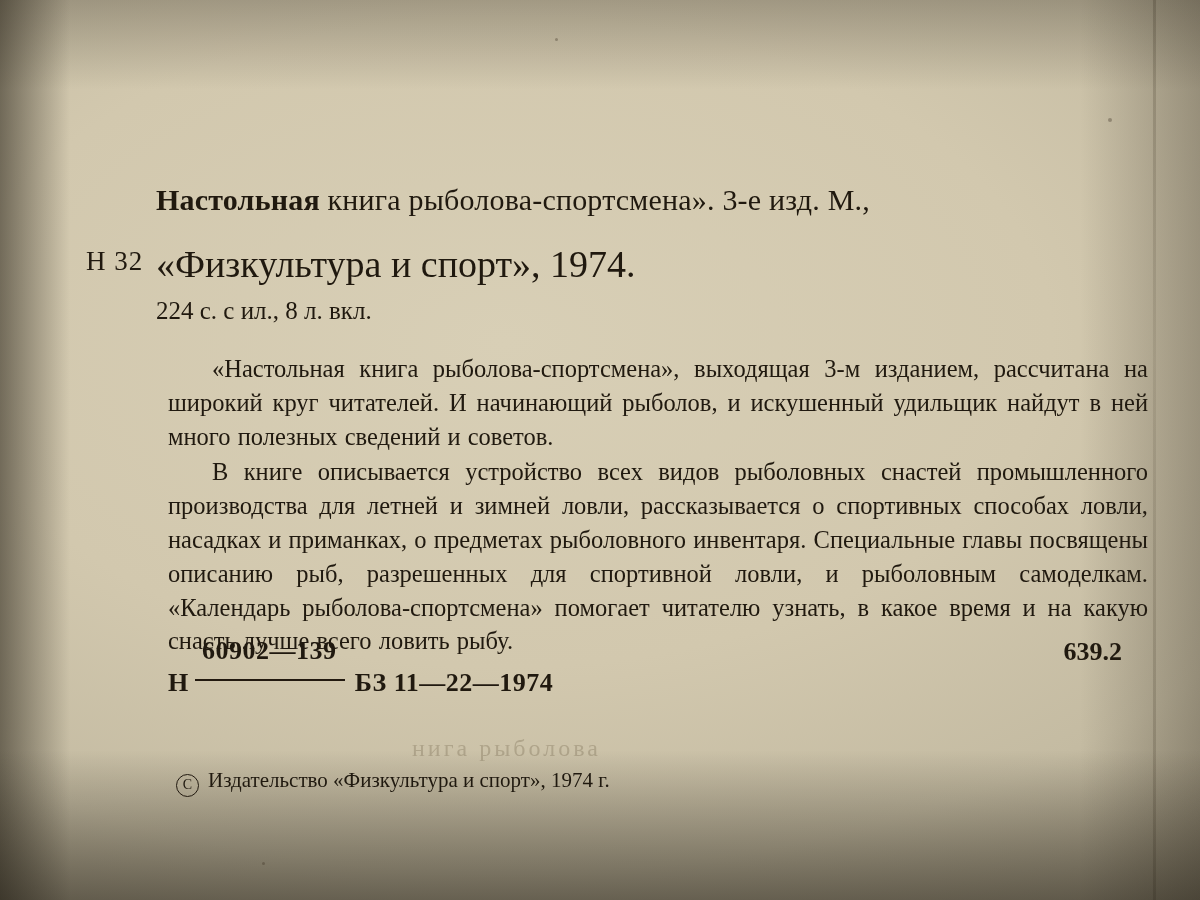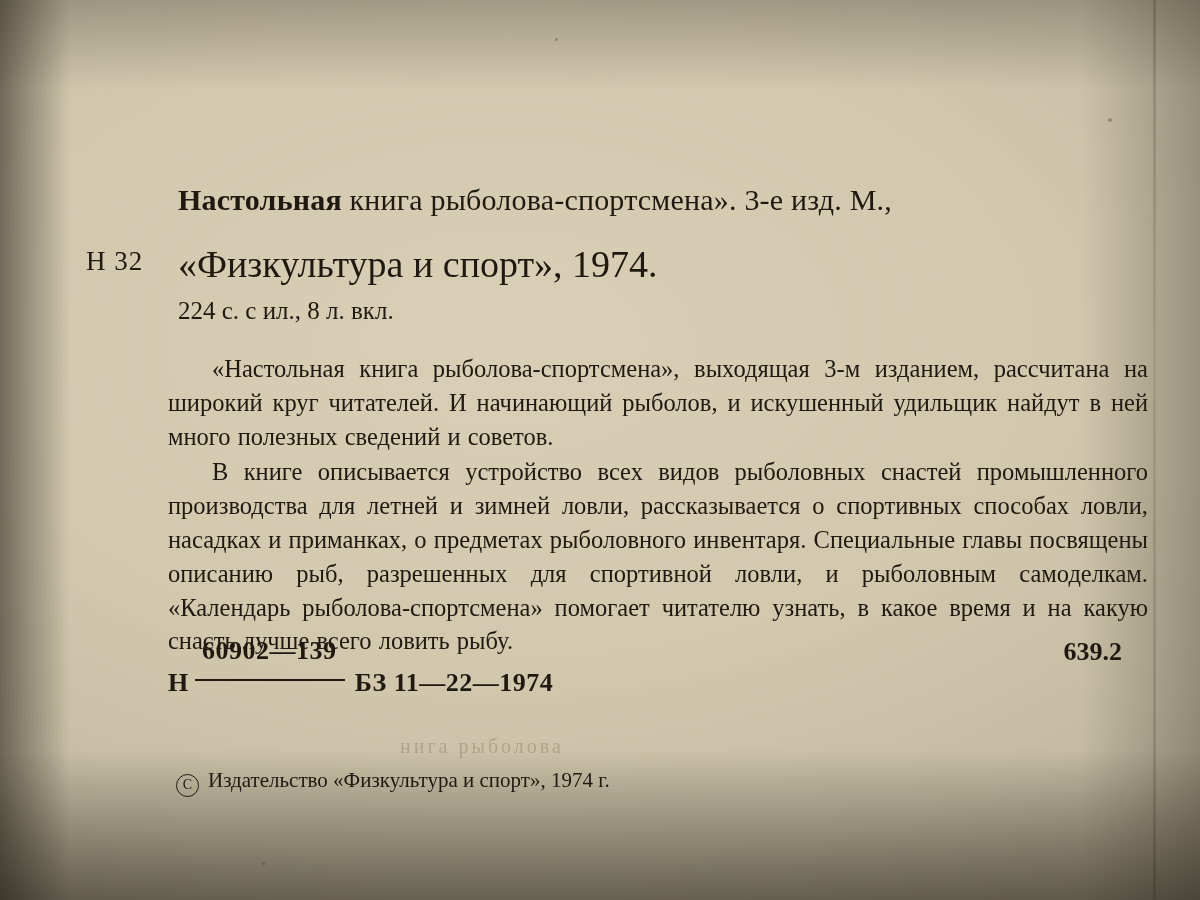--- a/index.html
+++ b/index.html
@@ -70,21 +70,21 @@
     position: absolute;
     left: 86px;
     top: 246px;
     font-size: 27px;
     letter-spacing: 1px;
   }
 
   
   .title-block {
     position: absolute;
-    left: 178px;
+    left: 156px;
     top: 178px;
     width: 990px;
   }
   .title-line {
     font-size: 30px;
     line-height: 1.45;
     letter-spacing: 0.2px;
     white-space: nowrap;
   }
   .title-line .bold {
@@ -186,23 +186,23 @@
     border: 1.6px solid #22190f;
     border-radius: 50%;
     font-size: 14px;
     line-height: 1;
     margin-right: 9px;
     position: relative;
     top: 2px;
   }
   .ghost {
     position: absolute;
-    left: 400px;
+    left: 412px;
     top: 735px;
-    font-size: 20px;
+    font-size: 24px;
     color: rgba(110,96,70,0.30);
     letter-spacing: 3px;
     pointer-events: none;
   }
 </style>
 </head>
 <body>
 
 <div class="page">
   <div class="paper"></div>

